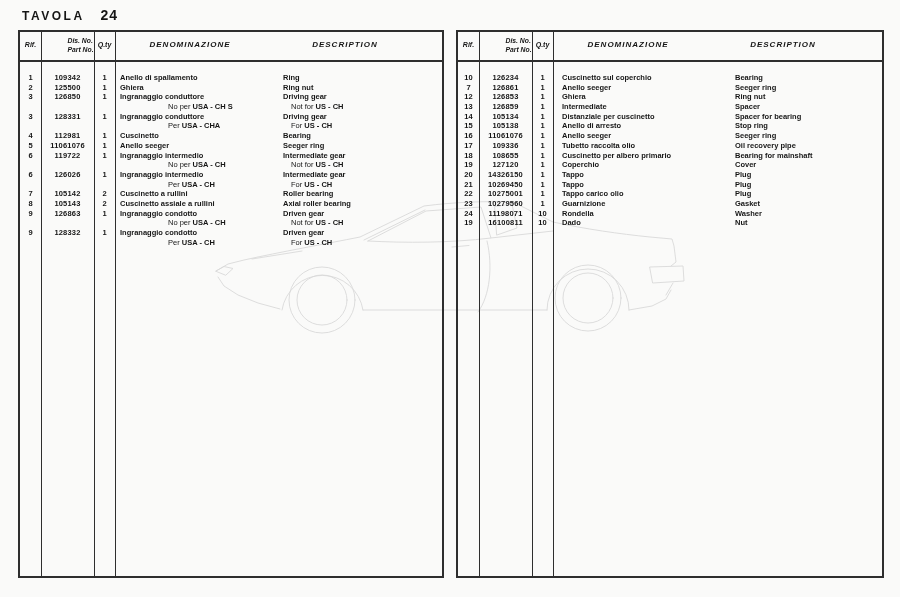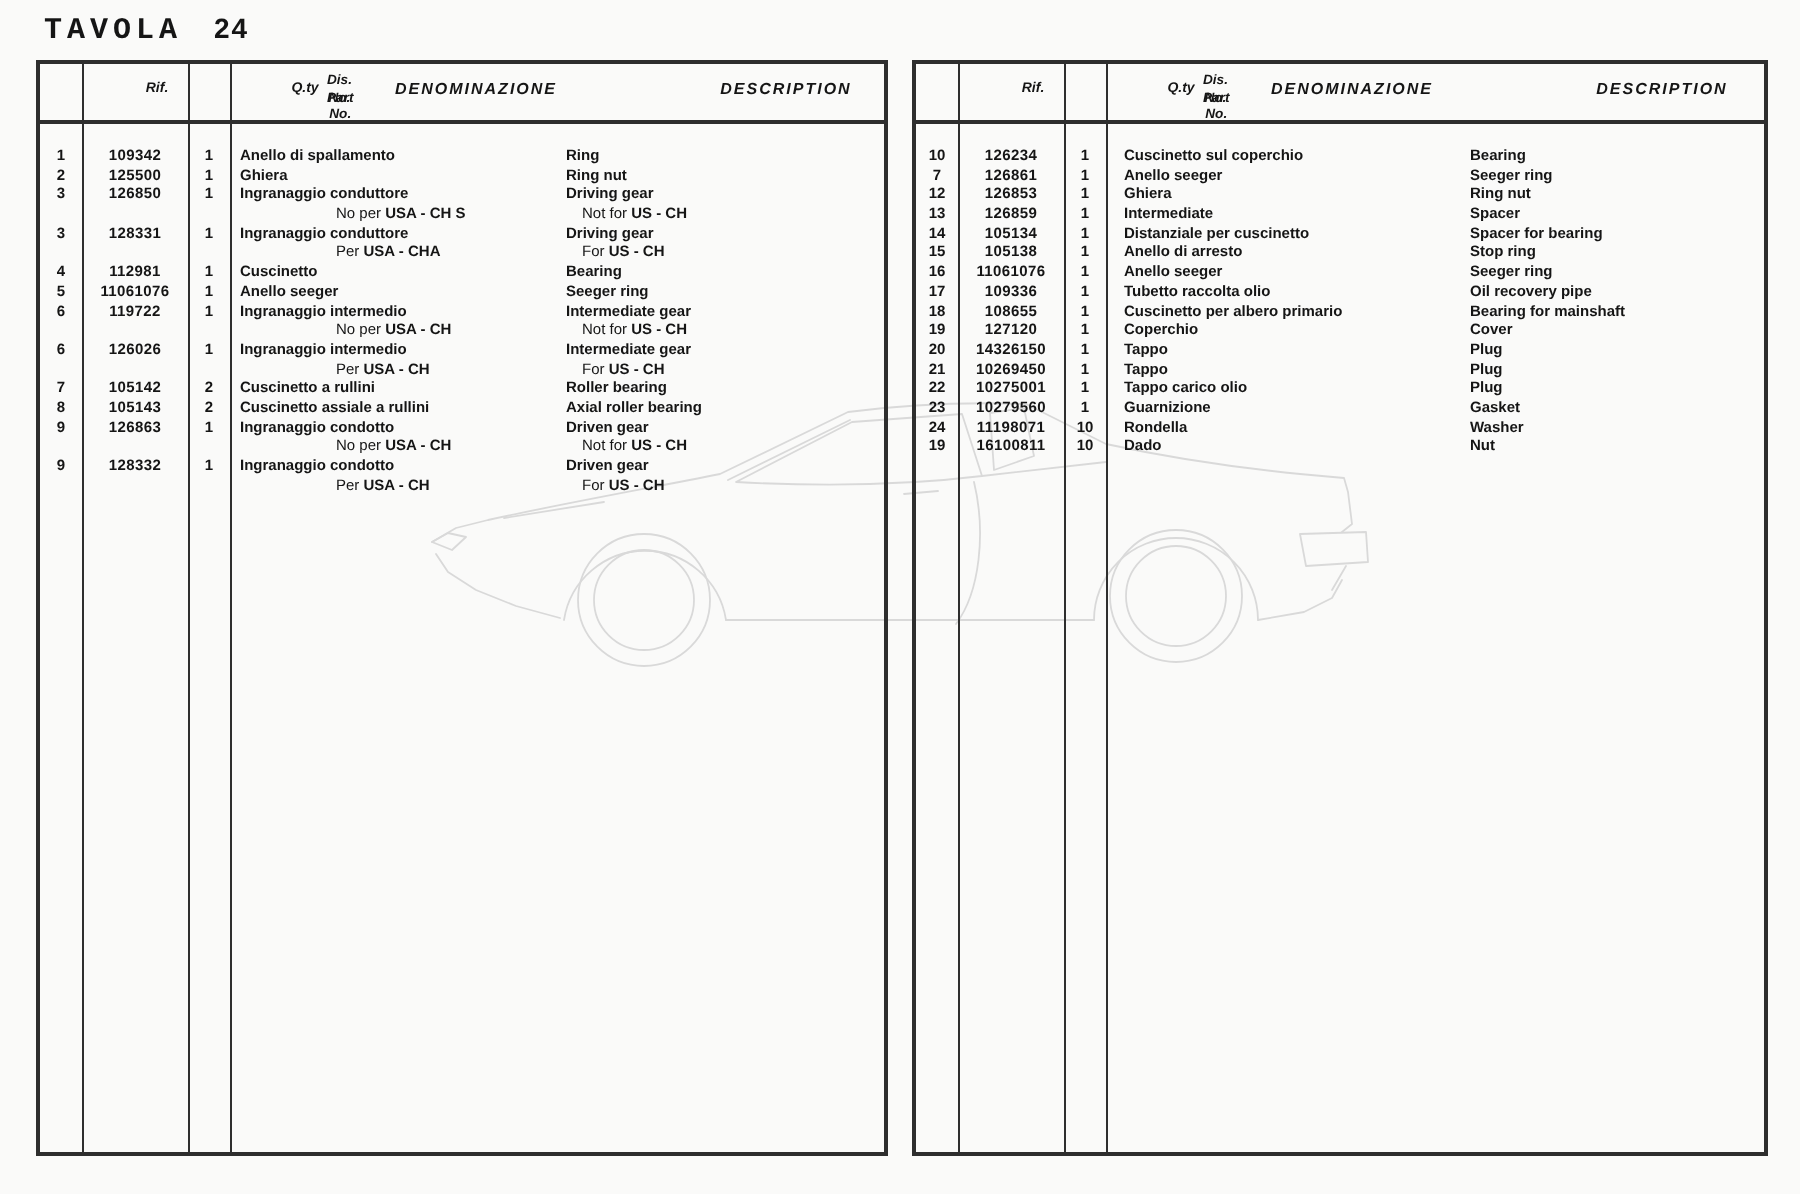--- a/index.html
+++ b/index.html
@@ -6,42 +6,42 @@
   .sheet{
     position:relative;
     width:900px;height:597px;
     background:#fafaf9;
     overflow:hidden;
     font-family:"Liberation Sans",sans-serif;
     color:#151515;
   }
   
   .page-title{position:absolute;left:22px;top:6px;white-space:nowrap;}
-  .title-label{font-size:15px;font-weight:700;letter-spacing:2.5px;font-family:Liberation Mono, monospace;}
+  .title-label{font-size:12px;font-weight:700;letter-spacing:2.5px;}
   .title-number{font-size:14px;font-weight:700;margin-left:16px;letter-spacing:1px;}
   
   .car-svg{position:absolute;left:0;top:0;z-index:0;pointer-events:none;}
   
   .ptable{
     position:absolute;top:30px;height:548px;
     border:2px solid #2e2e2e;
     box-sizing:border-box;
     background:transparent;
     z-index:1;
     --name-x:5px;--desc-x:168px;
   }
   .t-left{left:18px;width:426px;}
   .t-right{left:456px;width:428px;--name-x:9px;--desc-x:182px;}
   .vline{position:absolute;top:0;bottom:0;width:1px;background:#2e2e2e;}
   .vl-1{left:21px;} .vl-2{left:74px;} .vl-3{left:95px;}
   .thead{
     position:absolute;left:0;right:0;top:0;height:28px;
     border-bottom:2px solid #2e2e2e;
   }
-  .thead span{position:absolute;font-style:italic;font-weight:700;margin-left:48px;}
+  .thead span{position:absolute;font-style:italic;font-weight:700;}
   .h-rif{left:0;width:21px;top:9px;text-align:center;font-size:7px;}
   .h-dis{left:21px;width:53px;top:5px;text-align:center;font-size:6.8px;line-height:8.6px;}
   .h-qty{left:74px;width:21px;top:9px;text-align:center;font-size:7px;}
   .h-name{left:95px;width:150px;top:8px;text-align:center;font-size:8px;letter-spacing:1px;}
   .h-desc{left:240px;width:170px;top:8px;text-align:center;font-size:8px;letter-spacing:1px;}
   .tbody{position:absolute;left:0;right:0;top:30px;padding-top:11px;}
   .line{position:relative;height:9.7px;font-size:7.5px;line-height:9.7px;font-weight:700;white-space:nowrap;}
   .line span{position:absolute;}
   .cl-rif{left:0;width:21px;text-align:center;}
   .cl-part{left:21px;width:53px;text-align:center;letter-spacing:0.2px;}

